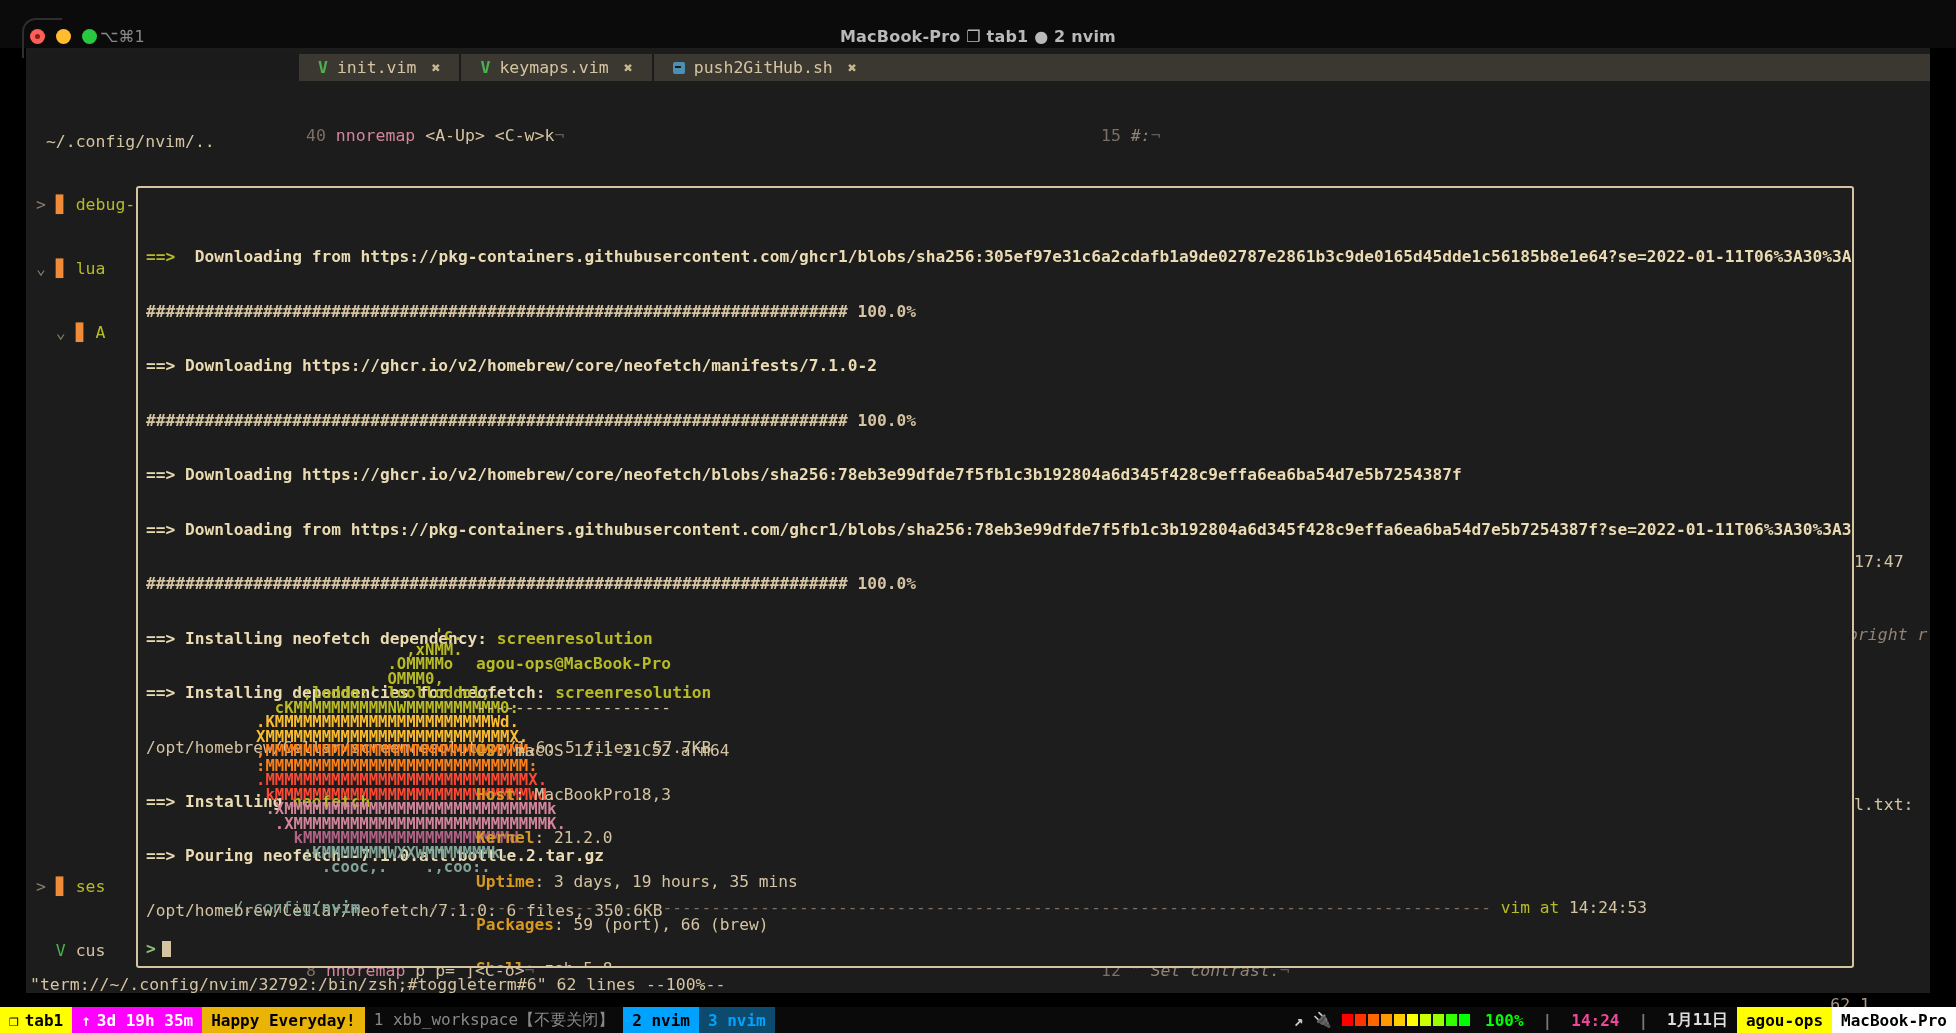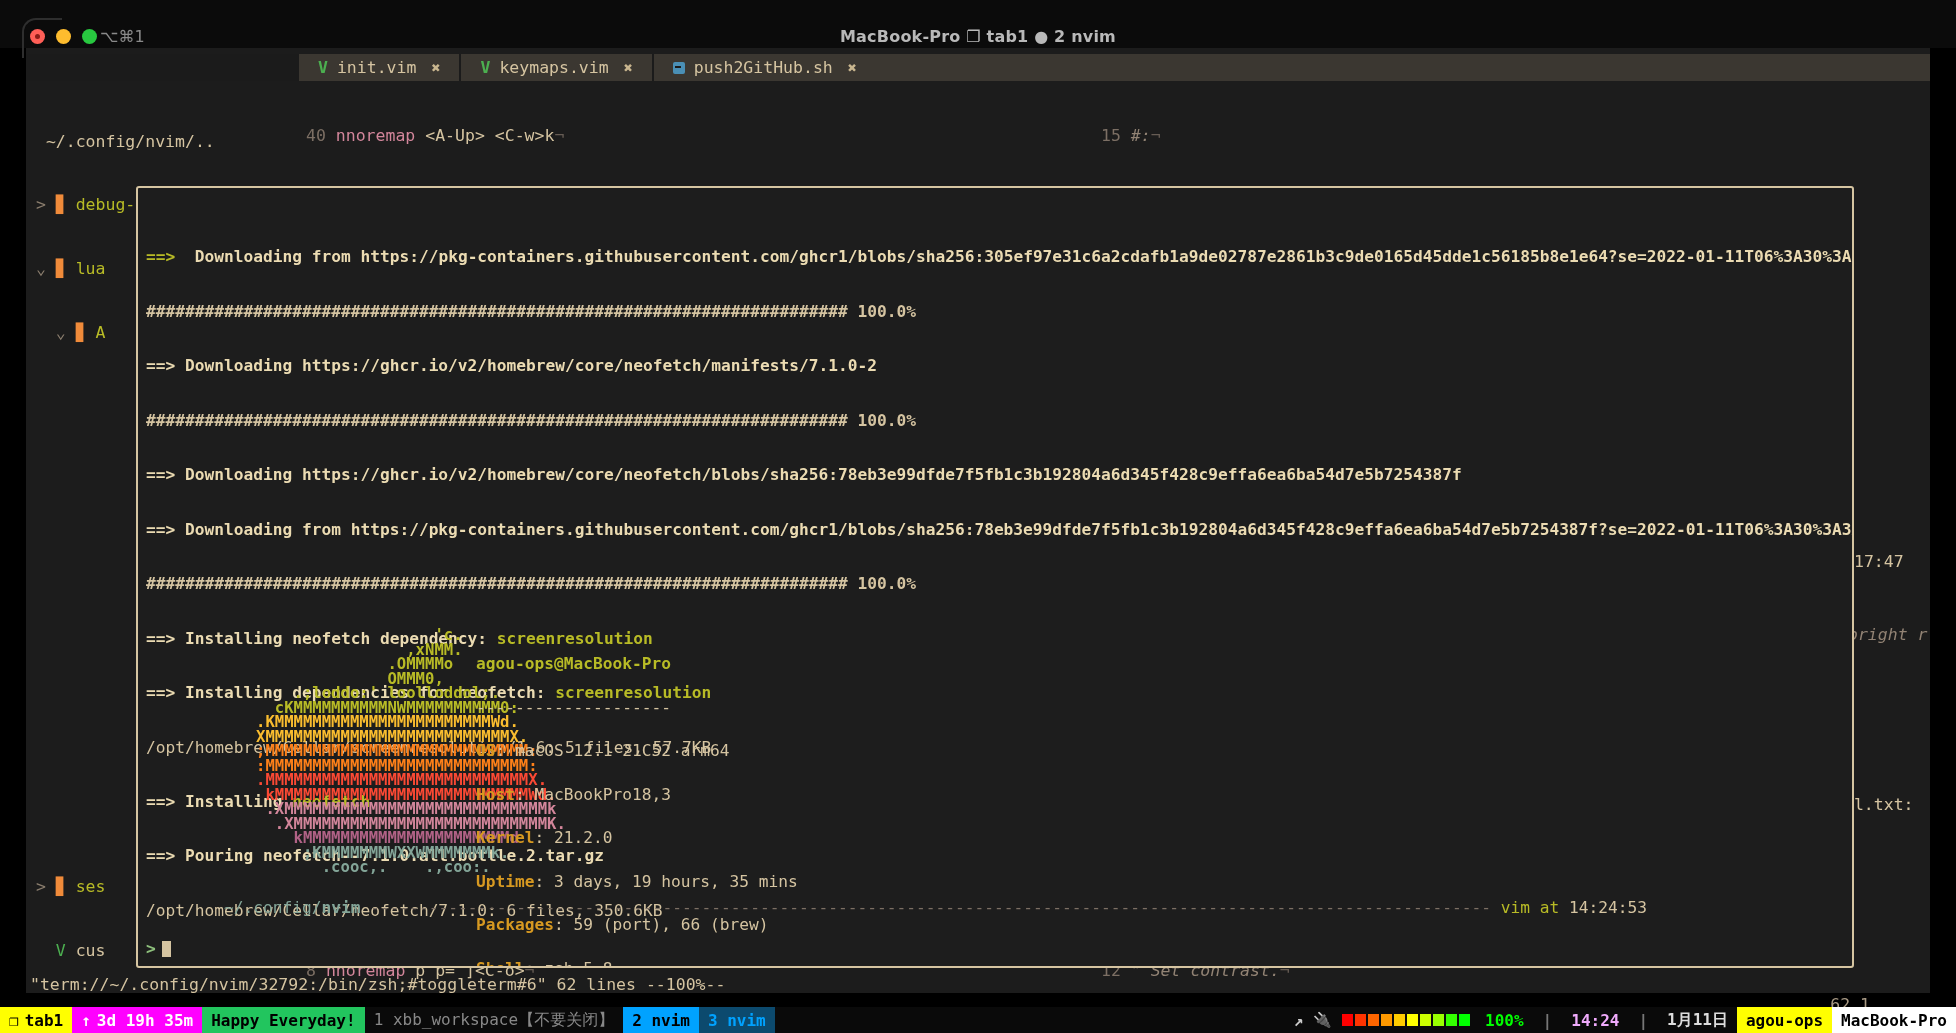--- a/index.html
+++ b/index.html
@@ -183,32 +183,32 @@
 
   
   .tmux {
     position: absolute; left: 0; bottom: 0; width: 1956px; height: 26px;
     background: #0a0a0a; display: flex; align-items: stretch;
     font-size: 16px; font-weight: bold;
   }
   .tx { display: flex; align-items: center; padding: 0 9px; white-space: nowrap; }
   .tx-tab   { background: #ffff00; color: #000000; }
   .tx-up    { background: #ff00ff; color: #ffffff; }
-  .tx-happy { background: #22c55e; color: #000000; }
+  .tx-happy { background: #eab308; color: #000000; }
   .tx-win   { background: #0a0a0a; color: #888888; font-weight: normal; }
   .tx-win2  { background: #00a2ff; color: #000000; }
   .tx-win3  { background: #0c4a6e; color: #00a2ff; }
   .tx-spacer { flex: 1; background: #0a0a0a; }
   .tx-arrow { background: #0a0a0a; color: #cccccc; padding: 0 6px; }
   .tx-plug  { background: #0a0a0a; color: #cfcfcf; padding: 0 4px; font-size: 15px; }
   .battery { display: flex; align-items: center; gap: 2px; padding: 0 6px; background: #0a0a0a;}
   .bcell { width: 11px; height: 12px; }
   .tx-pct   { background: #0a0a0a; color: #00ff00; }
   .tx-pipe  { background: #0a0a0a; color: #777; padding: 0 10px; }
-  .tx-clock { background: #0a0a0a; color: #f0abfc; text-align: right; }
+  .tx-clock { background: #0a0a0a; color: #ec4899; text-align: right; }
   .tx-date  { background: #0a0a0a; color: #dddddd; }
   .tx-user  { background: #ffff00; color: #000000; }
   .tx-host  { background: #ffffff; color: #000000; }
 </style>
 </head>
 <body>
 
 <div id="root">
 
   <div class="titlebar">

